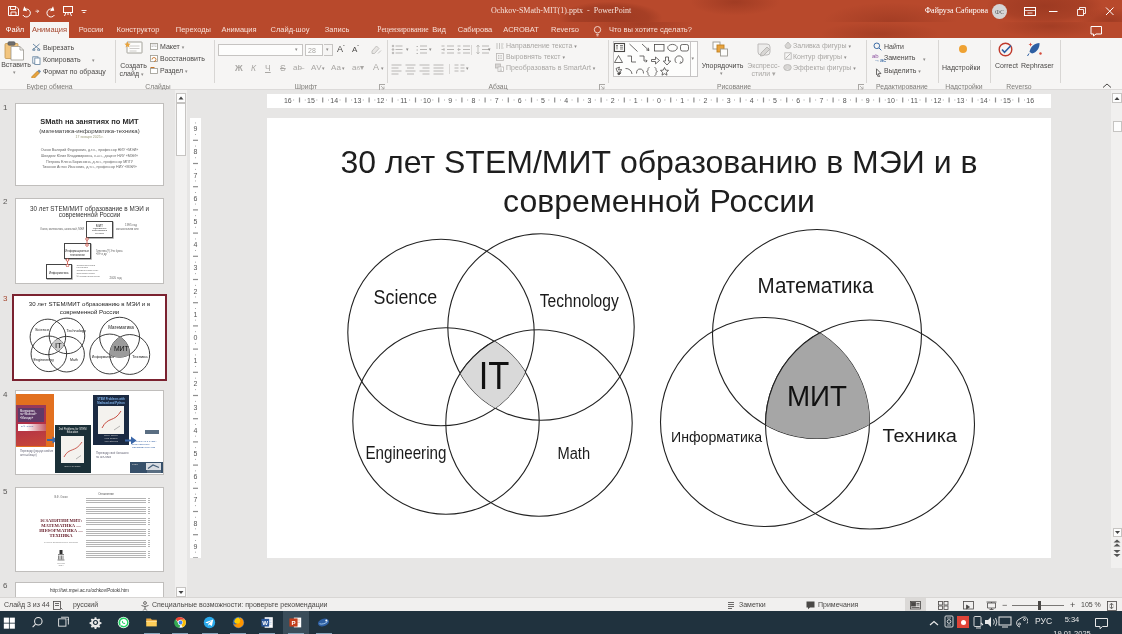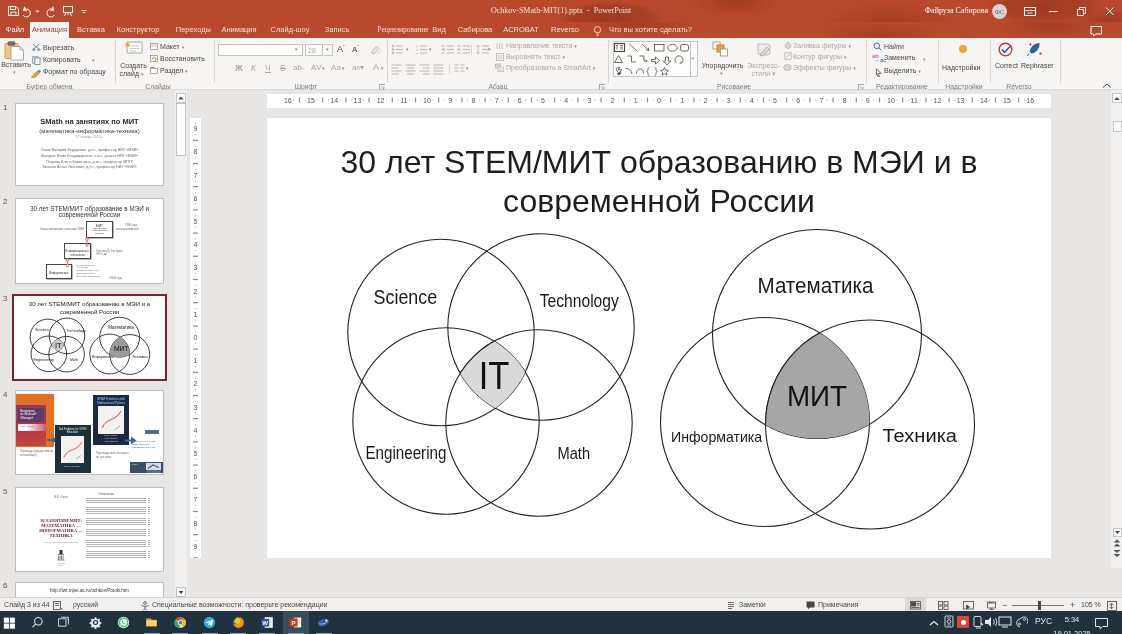--- a/index.html
+++ b/index.html
@@ -67,21 +67,21 @@
    <path d="M27 11.5 h8.5"></path>
    <path d="M55.5 9.5 h6 v6 h-6 z M57.5 9.5 v-2 h6 v6 h-2" stroke-width="0.9"></path>
    <path d="M84 7.5 l7.5 7.5 M91.5 7.5 l-7.5 7.5"></path>
   </g>
  </svg>
 </div>
 
 <div id="tabrow">
 <div class="abs" style="left:30px;top:0;width:39px;height:16px;background:#F6F5F4;color:#A5462E;font-size:7.5px;line-height:16.5px;text-align:center;">Анимация</div>
 <div class="tab" style="left:0px;width:30px;color:#fff;">Файл</div>
-<div class="tab" style="left:73px;width:36px;">Вставка</div>
+<div class="tab" style="left:73px;width:36px;">России</div>
 <div class="tab" style="left:112px;width:52px;">Конструктор</div>
 <div class="tab" style="left:169px;width:42px;text-align:right;">Переходы</div>
 <div class="tab" style="left:219px;width:40px;">Анимация</div>
 <div class="tab" style="left:267px;width:46px;">Слайд-шоу</div>
 <div class="tab" style="left:321px;width:32px;">Запись</div>
 <div class="tab" style="left:372px;width:62px;font-family:Liberation Serif, serif;">Рецензирование</div>
 <div class="tab" style="left:429px;width:20px;">Вид</div>
 <div class="tab" style="left:456px;width:38px;">Сабирова</div>
 <div class="tab" style="left:500px;width:42px;">ACROBAT</div>
 <div class="tab" style="left:546px;width:38px;">Reverso</div>

